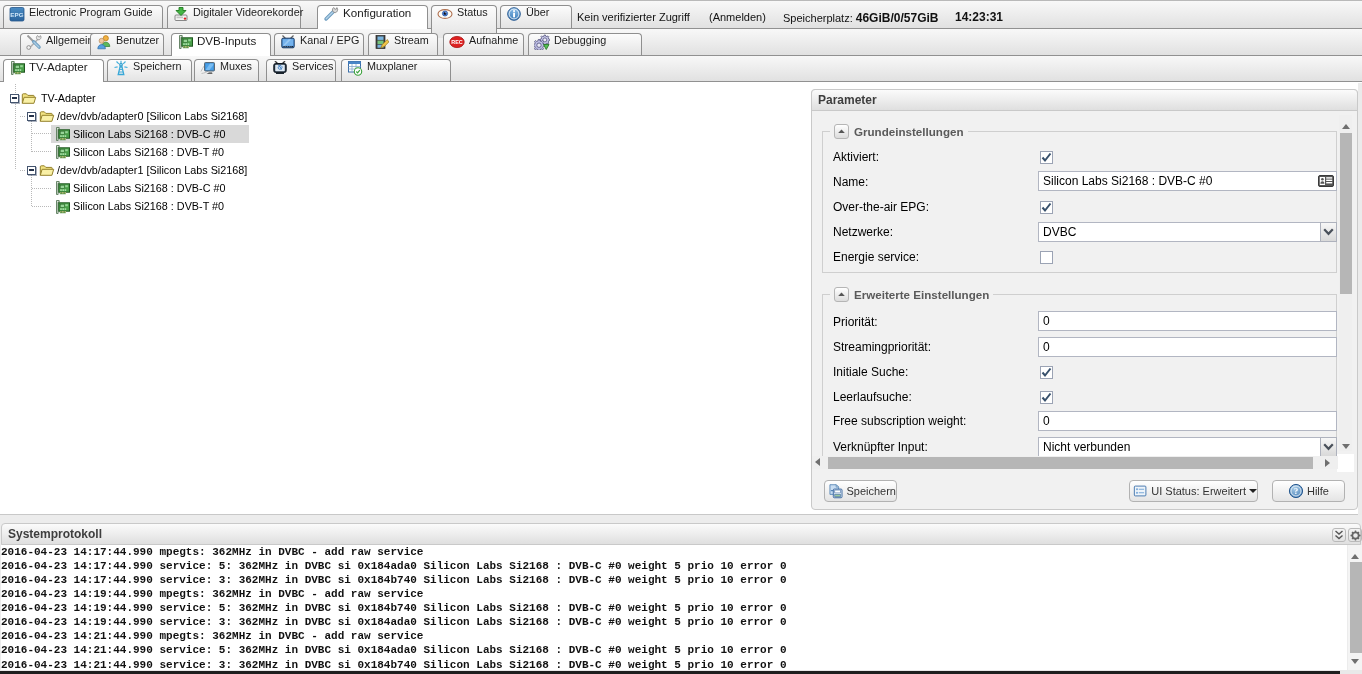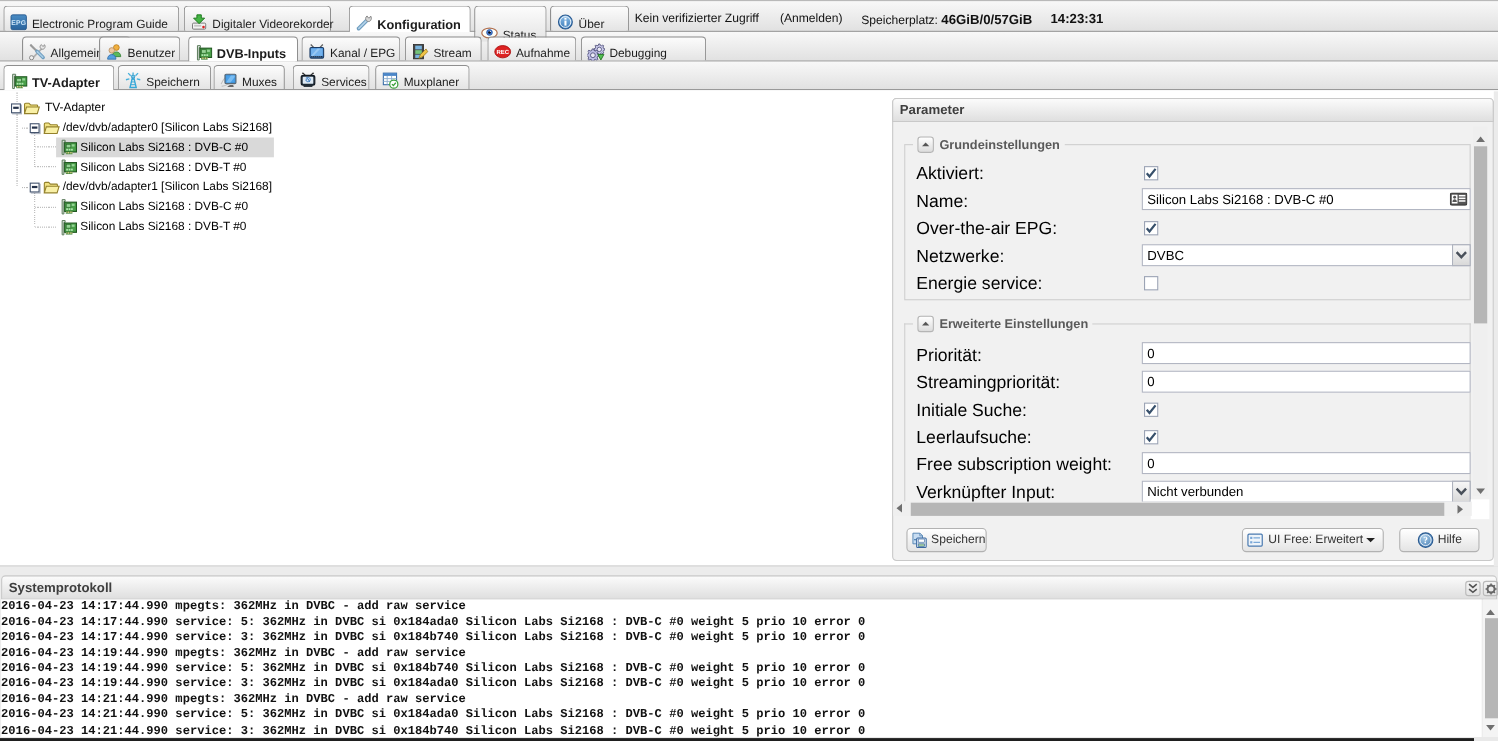--- a/index.html
+++ b/index.html
@@ -1,33 +1,33 @@
 <!DOCTYPE html>
 <html><head><meta charset="utf-8"><style>
 html,body{margin:0;padding:0}
 body{width:1362px;height:674px;overflow:hidden;position:relative;background:#ececec;font-family:"Liberation Sans",sans-serif}
 .abs{position:absolute;box-sizing:border-box}
 .strip{position:absolute;left:0;width:1362px;background:linear-gradient(#f8f8f8,#e1e1e1);border-bottom:1px solid #919191;box-sizing:border-box}
-.tab{position:absolute;box-sizing:border-box;border:1px solid #8f8f8f;border-bottom:none;border-radius:4px 4px 0 0;background:linear-gradient(#fcfcfc,#e4e4e4);font-size:10.8px;color:#1c1c1c;display:flex;align-items:flex-end;white-space:nowrap}
+.tab{position:absolute;box-sizing:border-box;border:1px solid #8f8f8f;border-bottom:none;border-radius:4px 4px 0 0;background:linear-gradient(#fcfcfc,#e4e4e4);font-size:10.8px;color:#1c1c1c;display:flex;align-items:flex-start;white-space:nowrap}
 .tab svg{margin:0 4px 0 5px;flex:0 0 auto}
-.tab.on{background:#fff;font-weight:bold;font-size:11.6px}
+.tab.on{background:#fff;font-weight:normal;font-size:11.6px}
 .tbtext{position:absolute;font-size:11px;color:#111;white-space:nowrap}
 #content{position:absolute;left:0;top:82px;width:1362px;height:433px;background:#fff;border-bottom:1px solid #c8c8c8;box-sizing:border-box}
 .trow{position:absolute;height:18px;font-size:10.8px;color:#000;line-height:18px;white-space:nowrap}
 .tsel{position:absolute;background:#d9d9d9}
 .dotv{position:absolute;width:1px;background-image:repeating-linear-gradient(to bottom,#b9b9b9 0,#b9b9b9 1px,transparent 1px,transparent 2px)}
 .doth{position:absolute;height:1px;background-image:repeating-linear-gradient(to right,#b9b9b9 0,#b9b9b9 1px,transparent 1px,transparent 2px)}
 .minusbox{position:absolute;width:9px;height:9px;background:#fff;border:1px solid #44546e;box-sizing:border-box;box-shadow:1px 1px 0 rgba(70,85,110,.45)}
 .minusbox:after{content:"";position:absolute;left:1px;top:2.7px;width:5px;height:1.4px;background:#25324a}
 #param{position:absolute;left:811px;top:89px;width:547px;height:421px;background:#f1f1f1;border:1px solid #c9c9c9;border-radius:4px;box-sizing:border-box}
 #paramhdr{position:absolute;left:811px;top:89px;width:547px;height:22px;background:linear-gradient(#fbfbfb,#dfdfdf);border:1px solid #c9c9c9;border-radius:4px 4px 0 0;box-sizing:border-box;font-size:12px;font-weight:bold;color:#3e3e3e;line-height:20px;padding-left:6px}
 .fieldset{position:absolute;border:1px solid #cfcfcf;box-sizing:border-box}
 .legend{position:absolute;background:#f1f1f1;display:flex;align-items:center;font-size:11.6px;font-weight:bold;color:#5a5a5a;padding:0 4px;white-space:nowrap}
 .togglebtn{width:15px;height:15px;border:1px solid #b5b5b5;border-radius:3px;background:linear-gradient(#fff,#dcdcdc);display:inline-flex;align-items:center;justify-content:center;margin-right:5px;box-sizing:border-box}
-.flabel{position:absolute;font-size:16px;color:#000;white-space:nowrap}
+.flabel{position:absolute;font-size:12px;color:#000;white-space:nowrap}
 .tfield{position:absolute;background:#fff;border:1px solid #b2b6c2;box-sizing:border-box;height:20px;font-size:12px;color:#000;line-height:18px;padding-left:4px;white-space:nowrap}
 .cbox{position:absolute;width:13px;height:13px;background:#fff;border:1px solid #9ba3b4;box-sizing:border-box}
 .trigger{position:absolute;width:17px;height:20px;background:linear-gradient(#f7f7f7,#d9d9d9);border:1px solid #aeb2bd;box-sizing:border-box;display:flex;align-items:center;justify-content:center}
 .btn{position:absolute;height:22px;border:1px solid #b2b2b2;border-radius:4px;background:linear-gradient(#ffffff,#e4e4e4);font-size:11px;color:#333;display:flex;align-items:center;box-sizing:border-box;white-space:nowrap}
 .sbtrack{position:absolute;background:#efefef}
 .sbthumb{position:absolute;background:#b6b6b6}
 #syshdr{position:absolute;left:1px;top:523px;width:1360px;height:22px;background:linear-gradient(#fbfbfb,#dfdfdf);border:1px solid #c9c9c9;border-radius:4px 4px 0 0;box-sizing:border-box;font-size:12px;font-weight:bold;color:#3e3e3e;line-height:20px;padding-left:6px}
 #sysbody{position:absolute;left:1px;top:545px;width:1346px;height:125px;background:#fff;overflow:hidden;font-family:"Liberation Mono",monospace;font-size:11px;font-weight:bold;color:#111;line-height:14.06px;white-space:pre}
 .hbtn{position:absolute;width:14px;height:14px;border:1px solid #b9b9b9;border-radius:3px;box-sizing:border-box;display:flex;align-items:center;justify-content:center}
 
@@ -216,21 +216,21 @@
       <path d="M5.5 3.5 L3.5 1.5 M10.5 3.5 L12.5 1.5" stroke="#333" stroke-width="1.2" fill="none"></path>
       <circle cx="3.3" cy="1.6" r="0.7" fill="#333"></circle>
       <circle cx="12.7" cy="1.6" r="0.7" fill="#333"></circle>
       <rect x="1.8" y="3.5" width="12.4" height="9" rx="1.8" fill="#22303e" stroke="#101820" stroke-width="1"></rect>
       <rect x="3.2" y="4.8" width="9.6" height="6.4" rx="0.8" fill="#dde8f2"></rect>
       <path d="M6 6 C8.5 4.8 10.5 6 10 7.8 C9.6 9.3 7.4 9.8 6.4 8.6 C5.6 7.6 6.6 6.3 8 6.6 L9.5 9.5" stroke="#3a7ac0" stroke-width="0.9" fill="none"></path>
       <rect x="4" y="12.5" width="8" height="1.5" fill="#1a242e"></rect>
     </svg>
     <span>Services</span>
   </div>
-<div class="tab" style="left:341px;top:59px;width:86px;height:22px">
+<div class="tab" style="left:341px;top:59px;width:110px;height:22px">
     <svg width="16" height="16" viewBox="0 0 16 16">
       <rect x="1.5" y="1.5" width="12" height="10.5" fill="#fff" stroke="#3a6ea8" stroke-width="1"></rect>
       <rect x="1.5" y="1.5" width="12" height="2.5" fill="#4a86c8"></rect>
       <path d="M1.5 6.5 L13.5 6.5 M1.5 9 L13.5 9 M5 4 L5 12 M9 4 L9 12" stroke="#88aacc" stroke-width="0.8"></path>
       <circle cx="11" cy="11.5" r="3.7" fill="#fff" stroke="#3aa03a" stroke-width="1.1"></circle>
       <path d="M9.3 11.5 L10.6 12.8 L12.8 10.2" stroke="#3aa03a" stroke-width="1.2" fill="none"></path>
     </svg>
     <span>Muxplaner</span>
   </div>
 <div class="tbtext" style="left:577px;top:11px">Kein verifizierter Zugriff</div>
@@ -418,21 +418,21 @@
     </svg>
     <span>Speichern</span>
   </div>
 <div class="btn" style="left:1129px;top:480px;width:129px">
     <svg style="margin:0 4px 0 3px" width="16" height="16" viewBox="0 0 16 16">
       <rect x="1.5" y="2.5" width="13" height="11" rx="1" fill="#eef4fa" stroke="#4a7ab0" stroke-width="1.1"></rect>
       <rect x="3.5" y="5" width="2" height="2" fill="#7aa8d8"></rect>
       <rect x="3.5" y="9" width="2" height="2" fill="#7aa8d8"></rect>
       <path d="M6.5 6 L12.5 6 M6.5 10 L12.5 10" stroke="#7aa8d8" stroke-width="1.2"></path>
     </svg>
-    <span>UI Free: Erweitert</span>
+    <span>UI Status: Erweitert</span>
     <span style="margin-left:3px;display:inline-block;width:0;height:0;border-left:4px solid transparent;border-right:4px solid transparent;border-top:4px solid #222"></span>
   </div>
 <div class="btn" style="left:1272px;top:480px;width:73px;justify-content:center">
     <svg style="margin:0 3px 0 0" width="16" height="16" viewBox="0 0 16 16">
       <defs>
         <radialGradient id="ghlp" cx="0.4" cy="0.3" r="0.9">
           <stop offset="0" stop-color="#a8cce8"></stop>
           <stop offset="1" stop-color="#3a74ae"></stop>
         </radialGradient>
       </defs>

